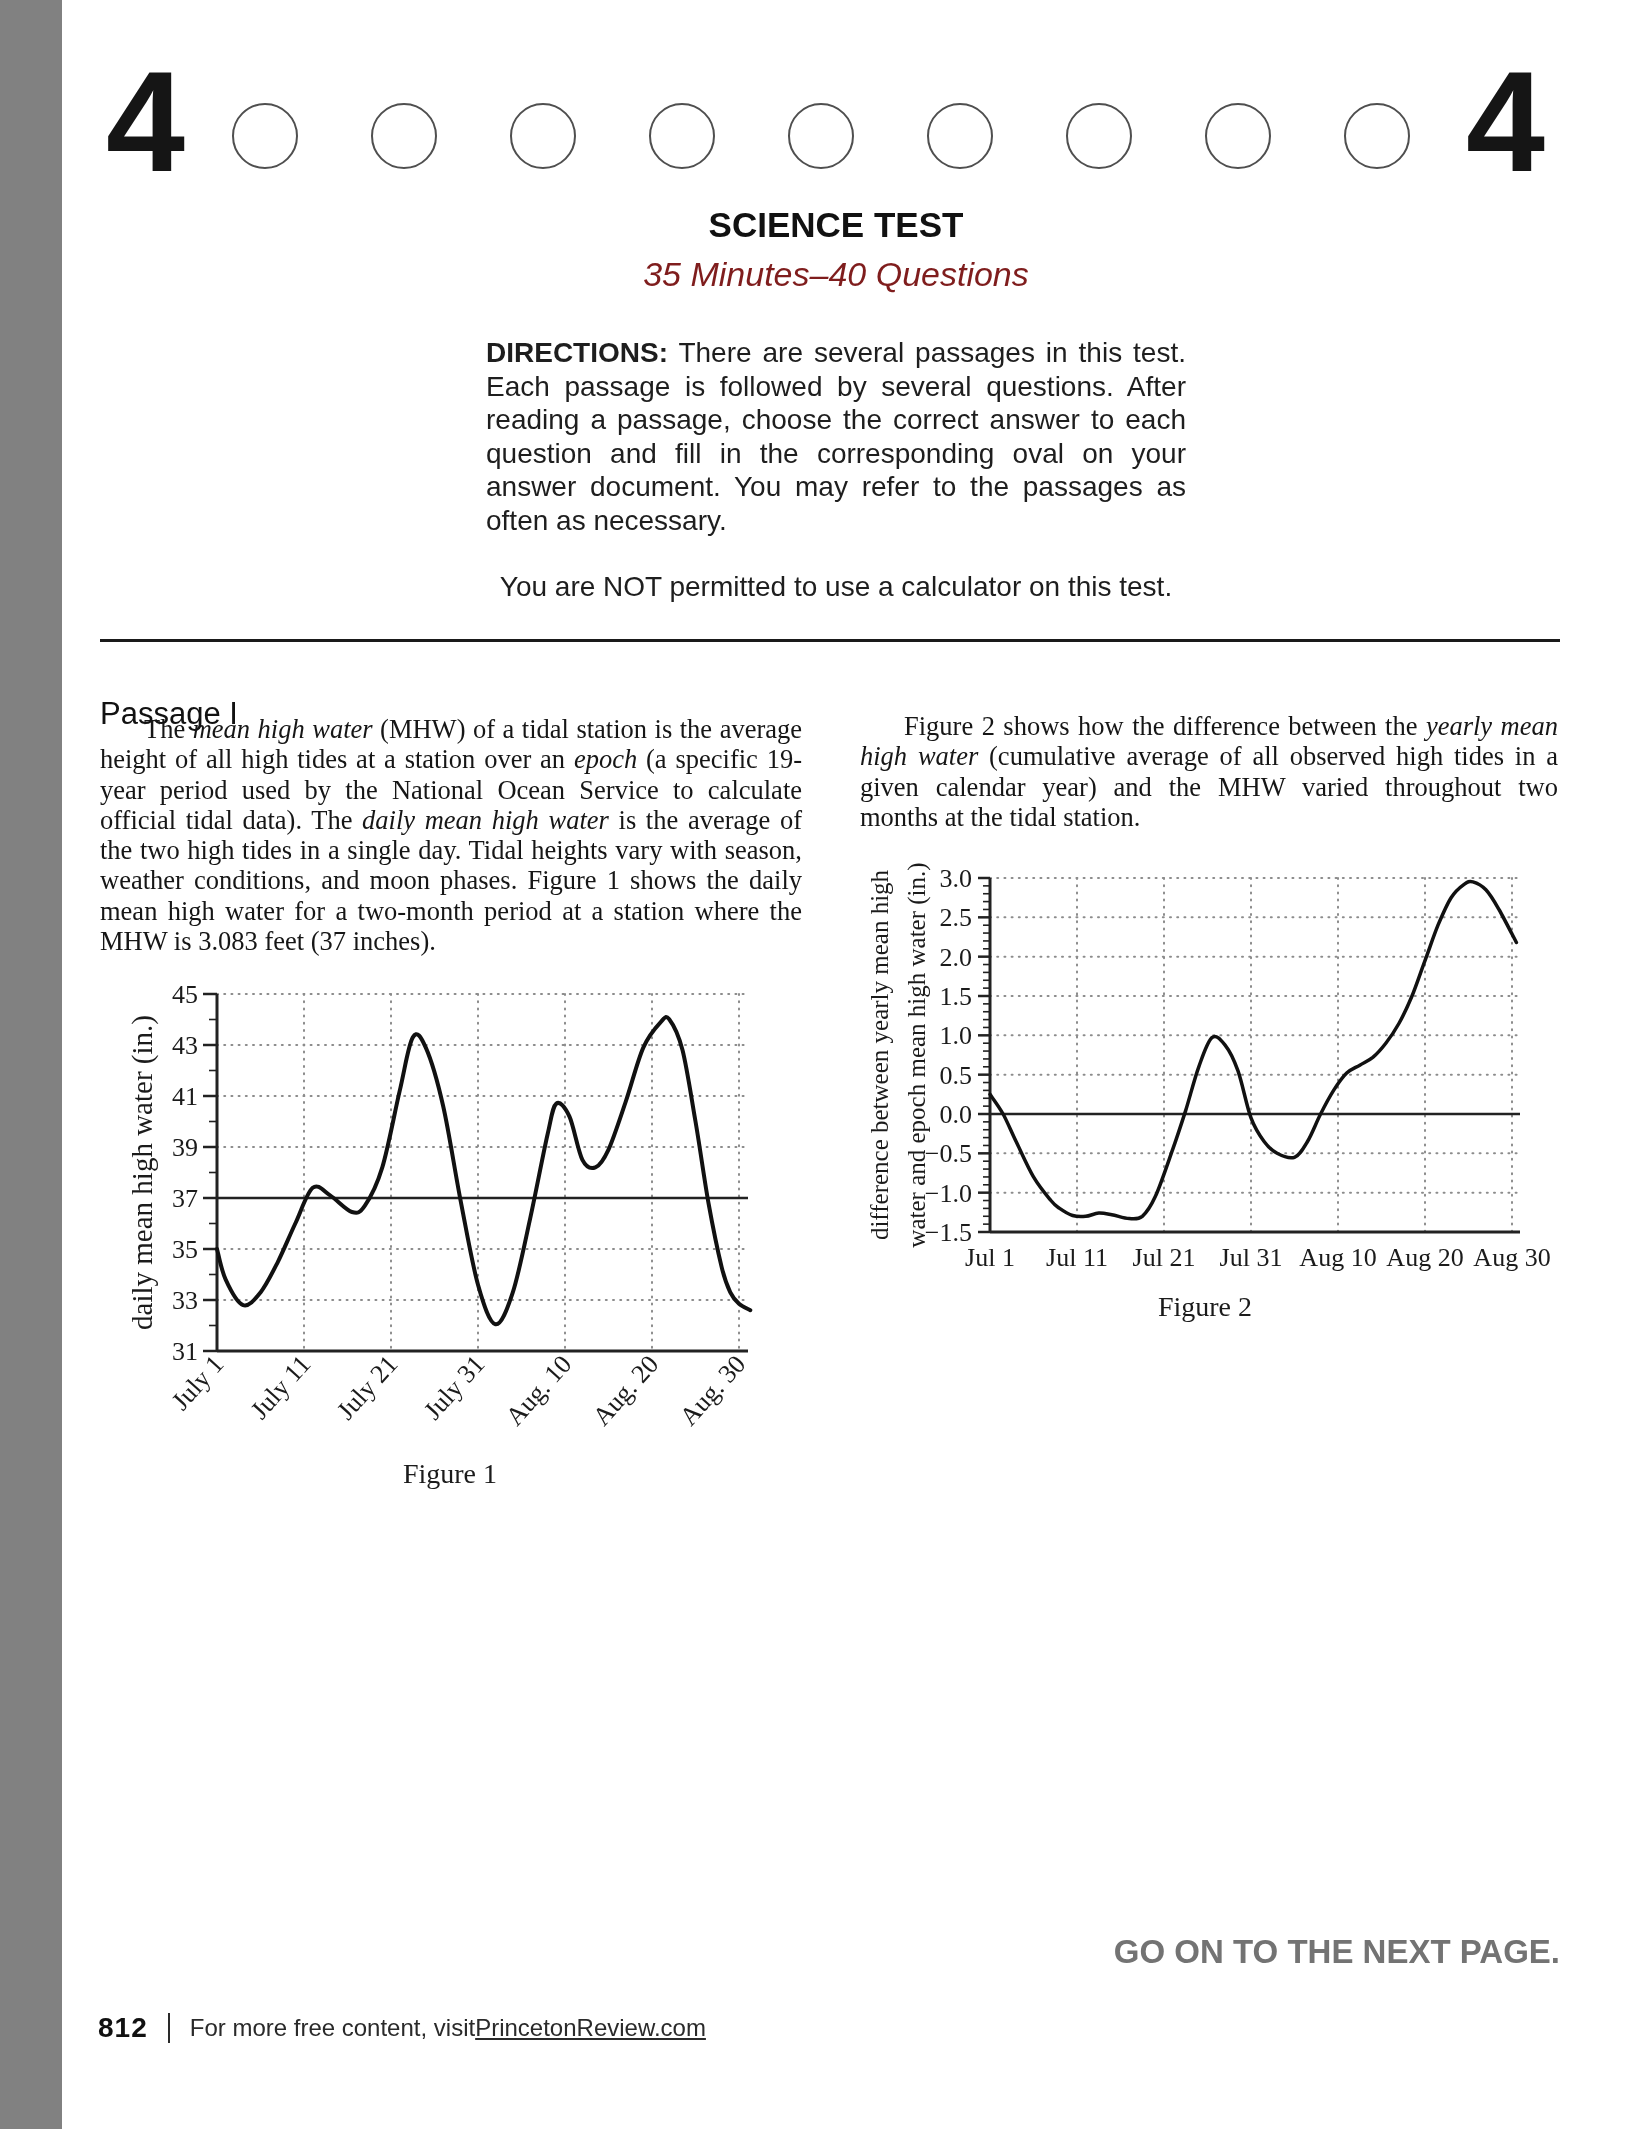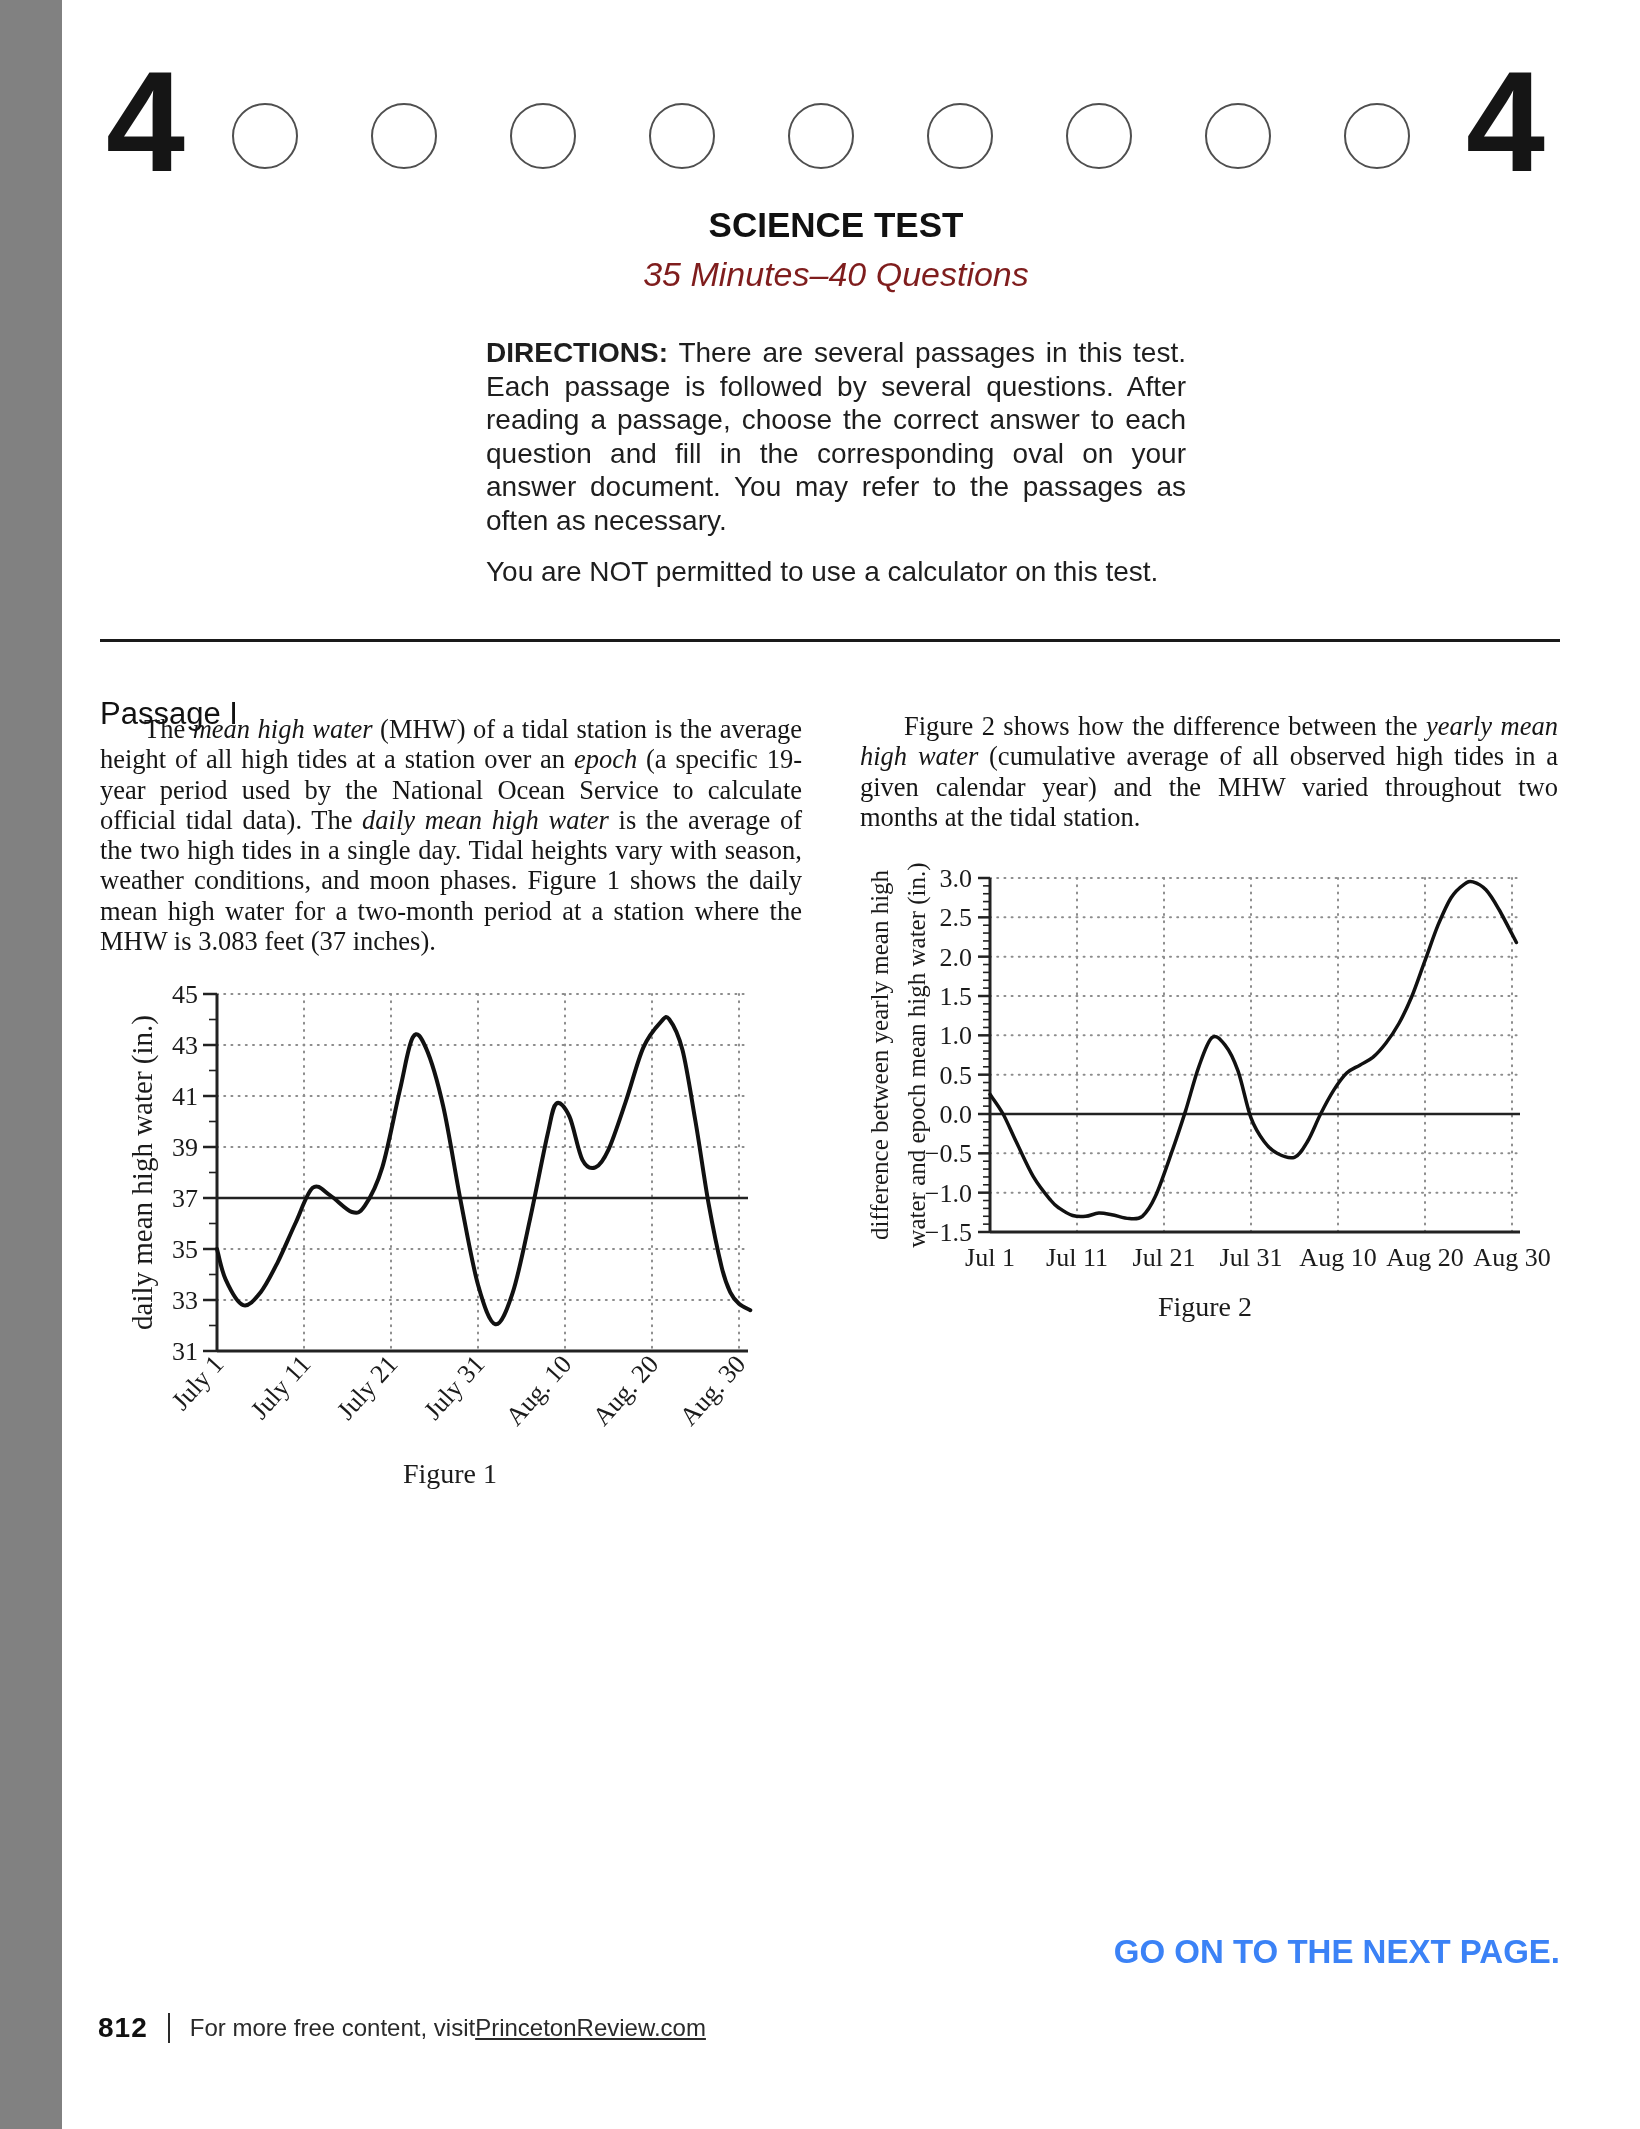--- a/index.html
+++ b/index.html
@@ -12,34 +12,34 @@
   .bubble-row{position:absolute;left:232px;top:103px;display:flex;}
   .bubble{width:66px;height:66px;border:2px solid #4f4f4f;border-radius:50%;background:#fff;
           margin-right:73px;box-sizing:border-box;}
   .bubble:last-child{margin-right:0;}
   .title{position:absolute;left:486px;width:700px;top:205px;text-align:center;
          font-size:35px;font-weight:bold;letter-spacing:0px;color:#111;}
   .subtitle{position:absolute;left:486px;width:700px;top:255px;text-align:center;
             font-size:34px;font-style:italic;color:#7f1d1d;}
   .directions{position:absolute;left:486px;width:700px;top:336px;font-size:28px;
               line-height:33.5px;text-align:justify;color:#1e1e1e;}
-  .directions .para2{margin-top:18px;text-align:left;}
+  .directions .para2{margin-top:33px;text-align:center;}
   .rule{position:absolute;left:100px;top:639px;width:1460px;height:3px;background:#1a1a1a;}
   .passage-heading{position:absolute;left:100px;top:696px;font-size:31px;font-weight:normal;color:#111;text-align:right;}
   .col-para{position:absolute;font-size:26.5px;line-height:30.3px;text-align:justify;
             color:#161616;font-family:"Liberation Serif",serif;text-indent:44px;}
   .left-col{left:100px;width:702px;top:714px;}
   .right-col{left:860px;width:698px;top:711px;}
   .note-para{left:860px;width:698px;top:1347px;}
   .fig-svg{position:absolute;}
   #fig1{left:95px;top:940px;}
   #fig2{left:840px;top:845px;}
   svg text{font-family:"Liberation Serif",serif;fill:#1b1b1b;}
   .go-on{position:absolute;left:900px;width:660px;top:1933px;text-align:right;
-         font-size:33px;font-weight:bold;color:#3b82f6;}
+         font-size:33px;font-weight:bold;color:#737373;}
   .footer{position:absolute;left:98px;top:2012px;display:flex;align-items:center;font-size:24px;color:#2a2a2a;}
   .footer .pageno{font-weight:bold;font-size:28px;color:#111;letter-spacing:1px;}
   .footer .divider{width:2px;height:30px;background:#2a2a2a;margin:0 20px;}
   .footer a{color:#2a2a2a;text-decoration:underline;}
 </style>
 </head>
 <body>
 
 <div class="page">
   <div class="sidebar"></div>

